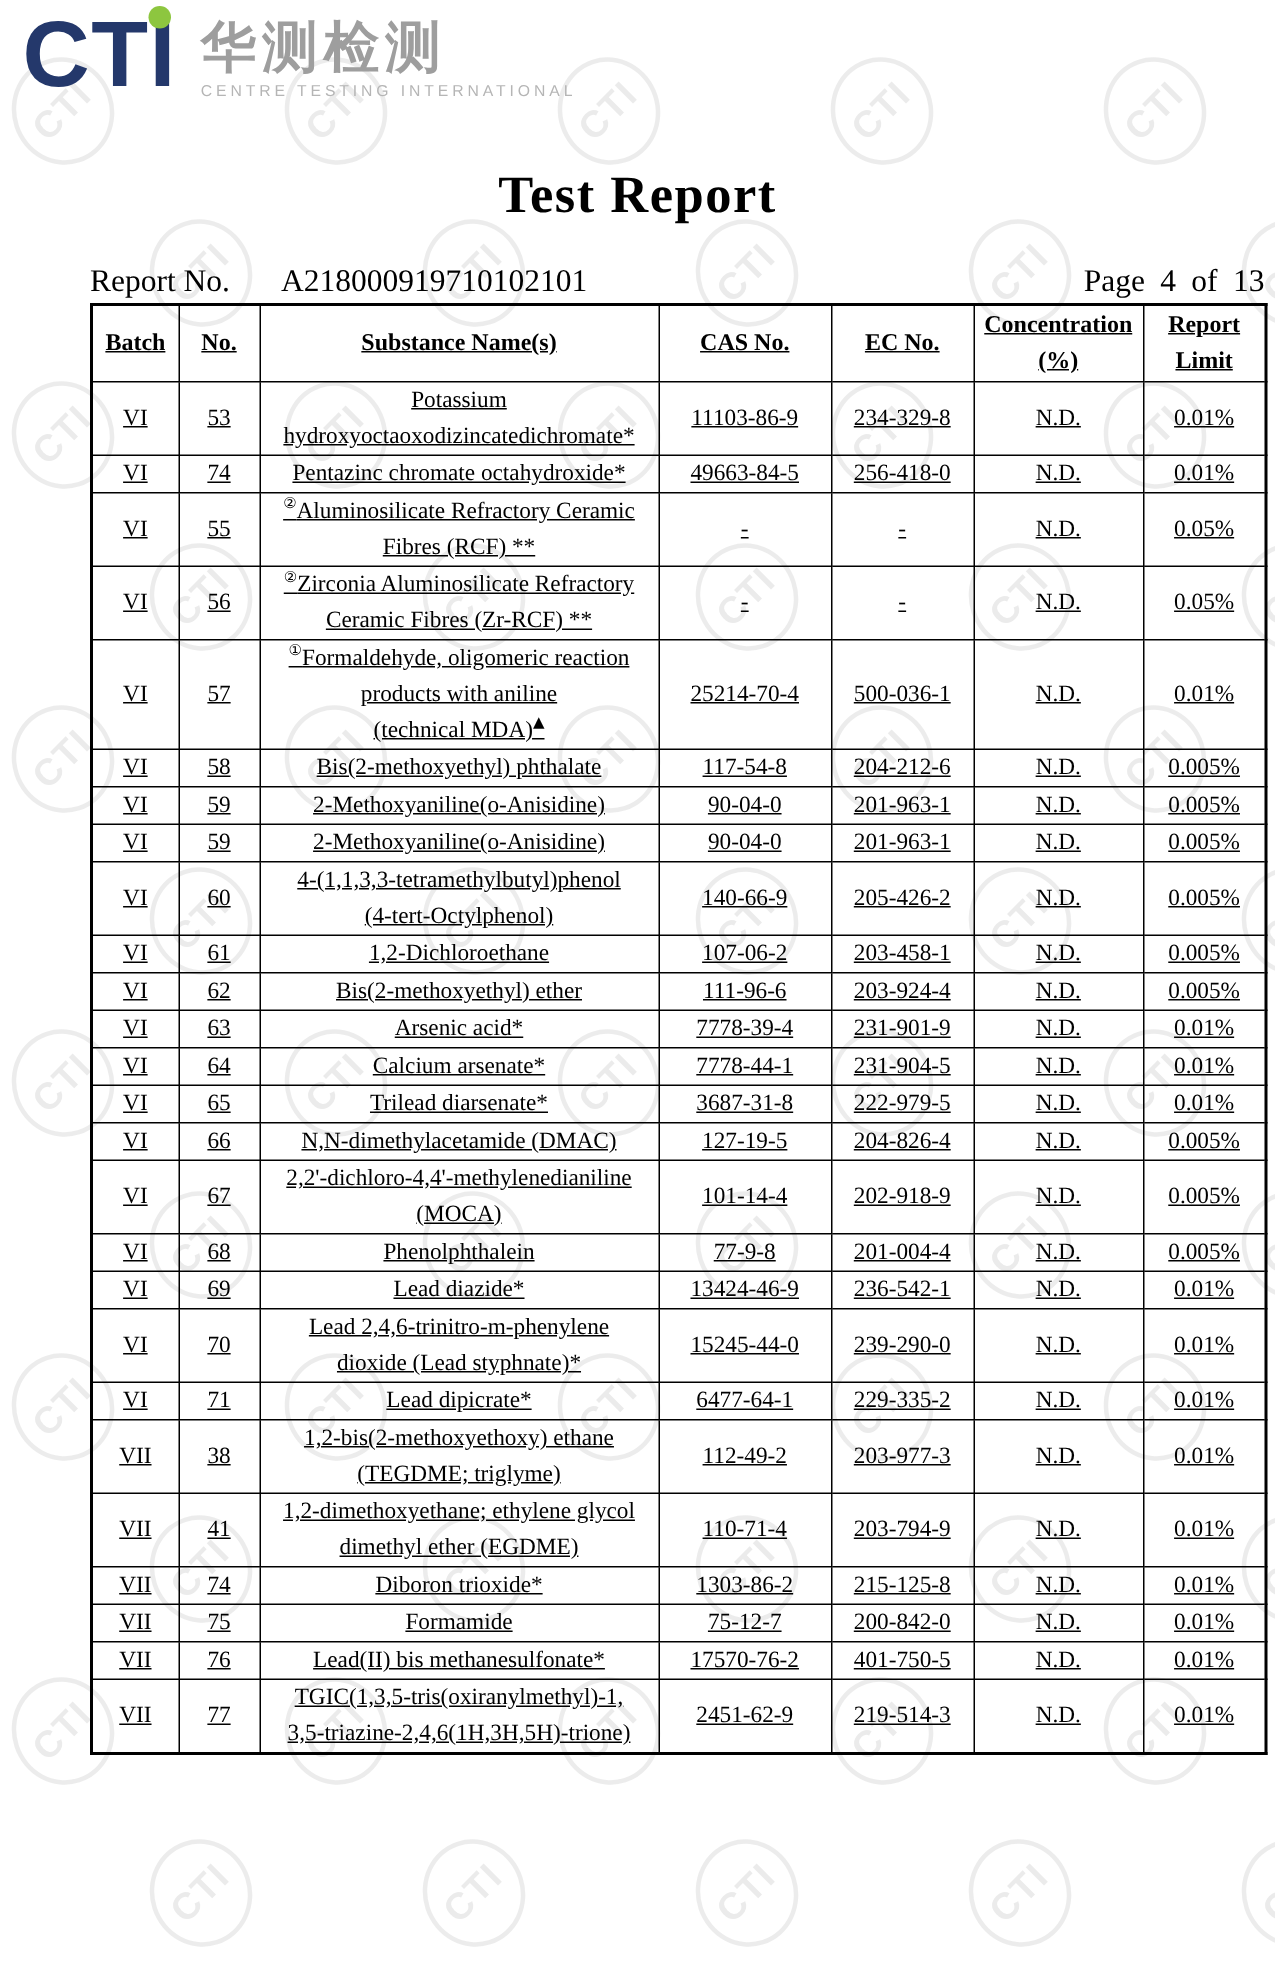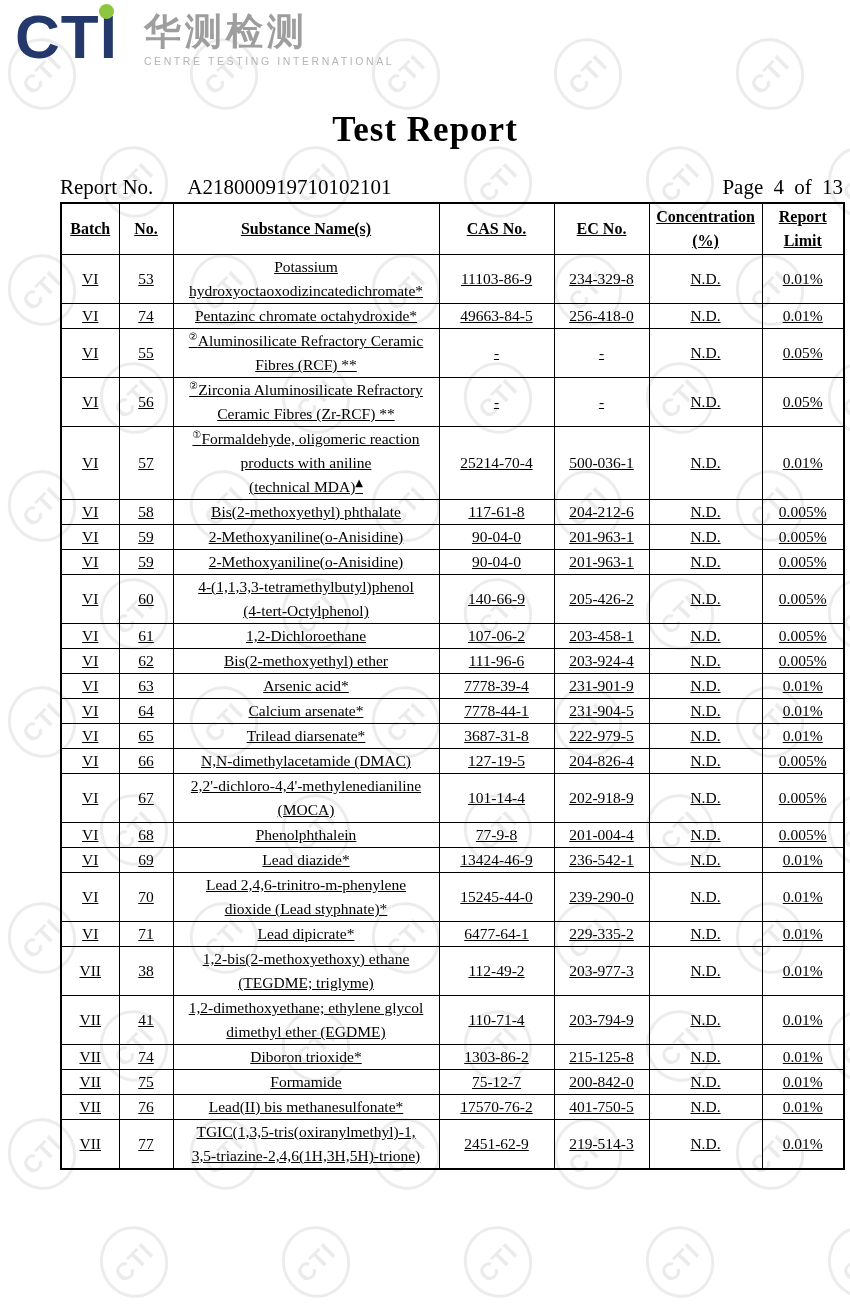--- a/index.html
+++ b/index.html
@@ -12,21 +12,21 @@
       border-radius:50%;display:flex;align-items:center;justify-content:center;
       transform:rotate(-18deg);}
   .wm span{font-family:"Liberation Sans",sans-serif;font-weight:bold;font-size:25px;
       color:rgba(120,120,120,0.15);transform:rotate(-27deg);letter-spacing:1px;}
   .content{position:relative;z-index:1;}
   
   .logo-row{position:absolute;top:8px;left:15px;display:flex;align-items:flex-start;}
   .cti-wordmark{position:relative;font-family:"Liberation Sans",sans-serif;font-weight:bold;
       font-size:62px;line-height:58px;letter-spacing:1px;}
   .cti-dot{position:absolute;top:-4px;left:84px;width:15px;height:15px;border-radius:50%;}
-  .logo-cn{margin-left:26px;padding-top:4px;}
+  .logo-cn{margin-left:16px;padding-top:4px;}
   .logo-cn-text{font-family:"DejaVu Sans",sans-serif;font-weight:bold;font-size:37px;
       line-height:40px;letter-spacing:4px;}
   .logo-cn-sub{font-family:"Liberation Sans",sans-serif;font-size:10.5px;letter-spacing:2.6px;
       margin-top:3px;}
   .doc-title{position:absolute;top:110px;left:0;width:100%;text-align:center;
       font-size:35px;font-weight:bold;letter-spacing:1px;}
   .meta-row{position:absolute;top:175px;left:60px;width:783px;font-size:21px;}
   .meta-left{float:left;}
   .meta-num{margin-left:34px;}
   .meta-page{float:right;word-spacing:5px;}
@@ -322,21 +322,21 @@
 (technical MDA)<sup class="mark">▲</sup></td>
             <td>25214-70-4</td>
             <td>500-036-1</td>
             <td>N.D.</td>
             <td>0.01%</td>
           </tr>
           <tr>
             <td>VI</td>
             <td>58</td>
             <td class="substance">Bis(2-methoxyethyl) phthalate</td>
-            <td>117-61-8</td>
+            <td>117-54-8</td>
             <td>204-212-6</td>
             <td>N.D.</td>
             <td>0.005%</td>
           </tr>
           <tr>
             <td>VI</td>
             <td>59</td>
             <td class="substance">2-Methoxyaniline(o-Anisidine)</td>
             <td>90-04-0</td>
             <td>201-963-1</td>

